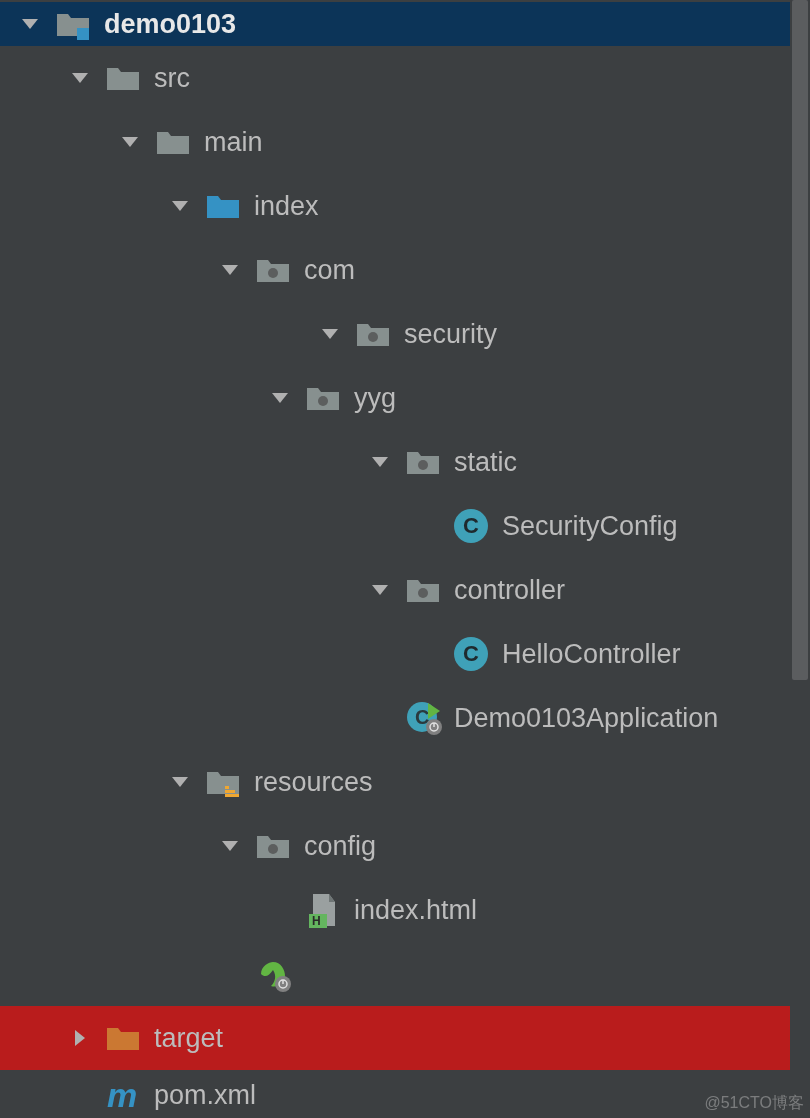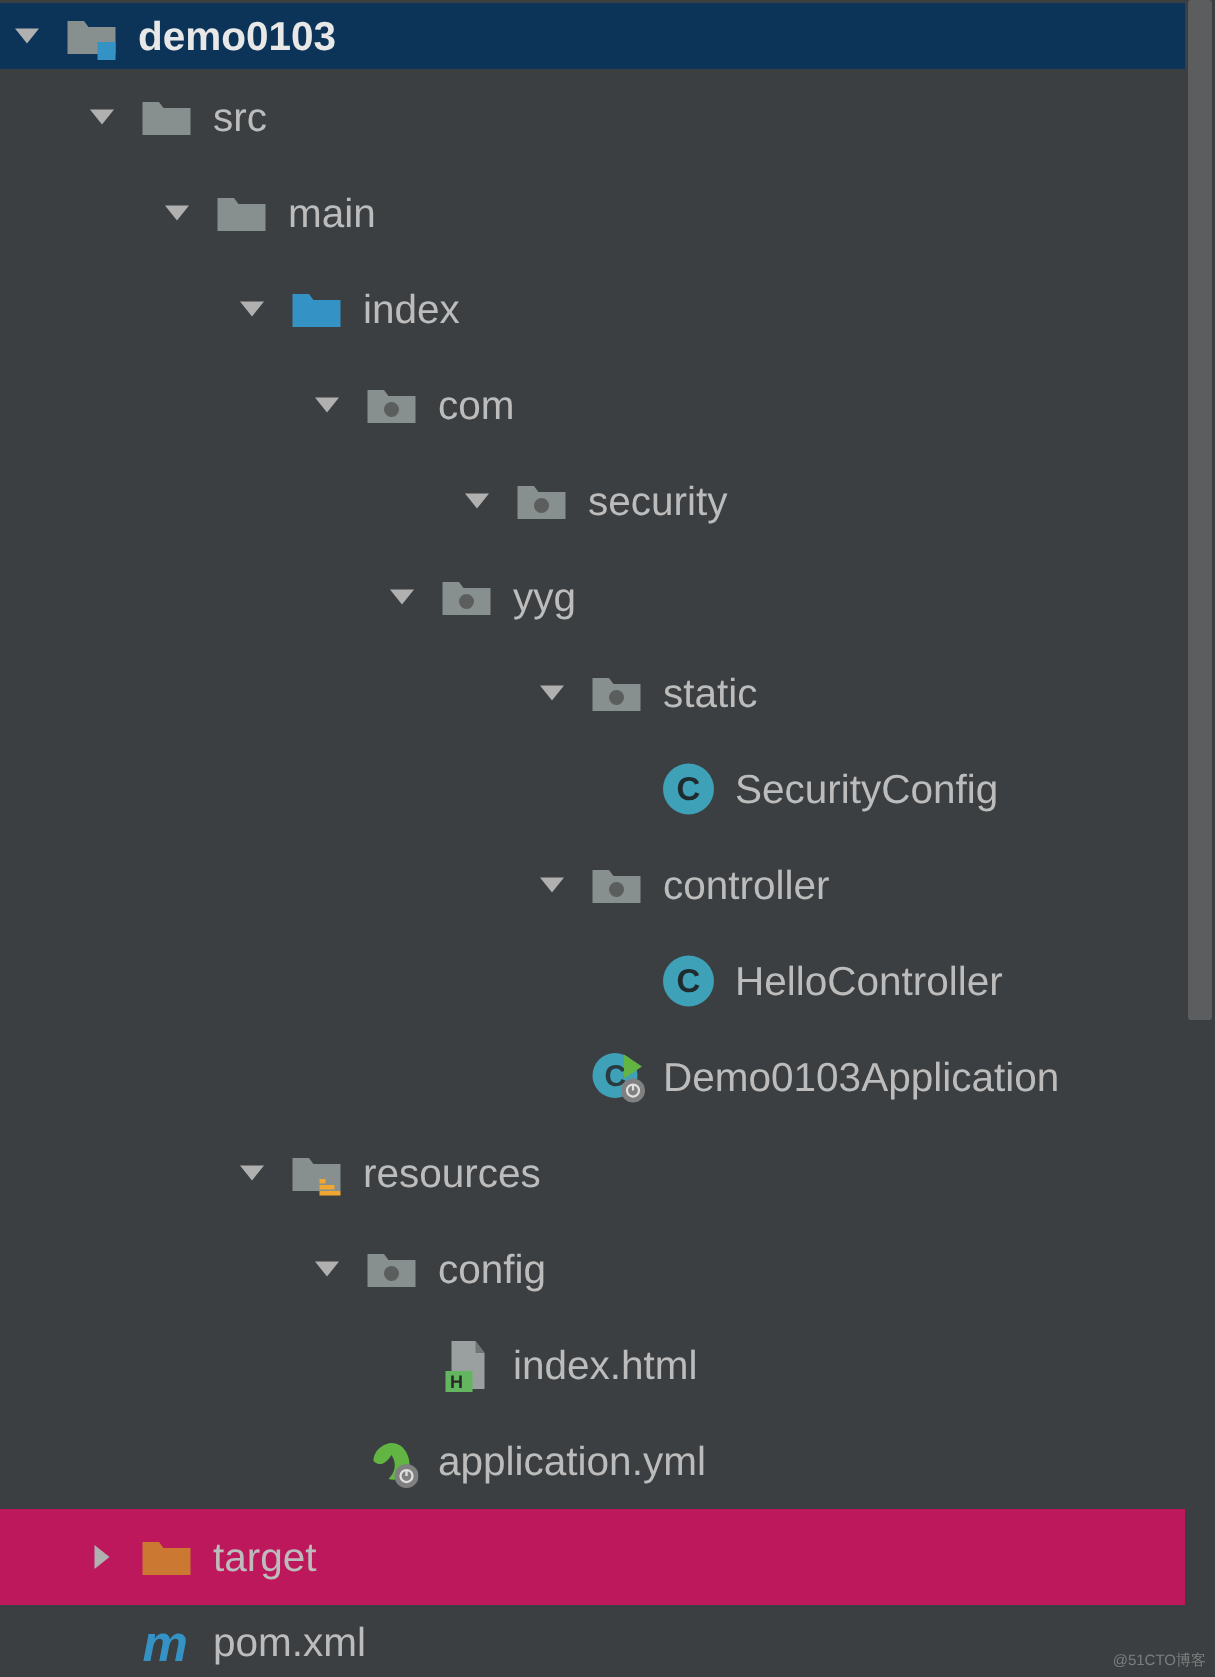--- a/index.html
+++ b/index.html
@@ -12,29 +12,29 @@
   color: #bcbcbc;
   overflow: hidden;
   position: relative;
 }
 .tree { padding-top: 2px; }
 .row {
   display: flex;
   align-items: center;
   height: 64px;
   white-space: nowrap;
-  padding-left: 4px;
+  padding-left: 16px;
 }
 .row.root {
   background: #0c3458;
   color: #e8e8e8;
   font-weight: bold;
   height: 44px;
 }
-.row.selected { background: #be185d; }
+.row.selected { background: #b91c1c; }
 .indent { display: inline-block; width: 50px; flex-shrink: 0; }
 .arrow {
   width: 28px;
   height: 28px;
   flex-shrink: 0;
   display: flex;
   align-items: center;
   justify-content: center;
   margin-right: 10px;
 }
@@ -53,21 +53,21 @@
 .circle-c {
   width: 34px; height: 34px; border-radius: 50%;
   background: #3fa1b8;
   display: flex; align-items: center; justify-content: center;
   color: #1f2a2e; font-weight: bold; font-size: 22px;
   flex-shrink: 0; margin-right: 14px;
 }
 .watermark {
   position: absolute;
   right: 6px; bottom: 4px;
-  font-size: 10px;
+  font-size: 16px;
   color: rgba(200,200,200,0.45);
 }
 .scrollbar {
   position: absolute;
   right: 0; top: 0;
   width: 20px; height: 100%;
   background: #3c3f41;
 }
 .scrollbar-thumb {
   position: absolute;
@@ -399,21 +399,20 @@
     <span class="indent"></span>
       <span class="indent"></span>
       <span class="indent"></span>
       <span class="indent"></span>
     <span class="arrow"></span>
     <span class="icon">
         <svg width="36" height="36">
           <use href="#spring-yml"></use>
         </svg>
       </span>
-    <span class="label">application.yml</span>
   </div>
 
   <div class="row selected">
     <span class="indent"></span>
     <span class="arrow">
         <svg width="24" height="24">
           <use href="#arrow-right"></use>
         </svg>
       </span>
     <span class="icon">

